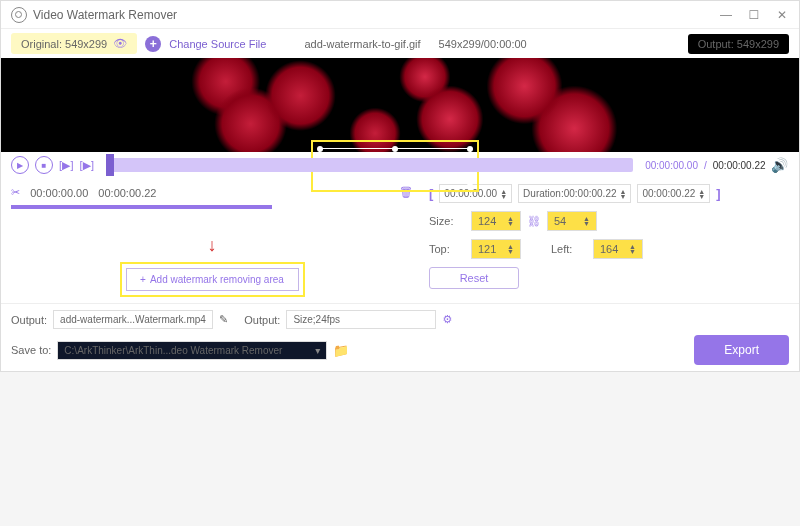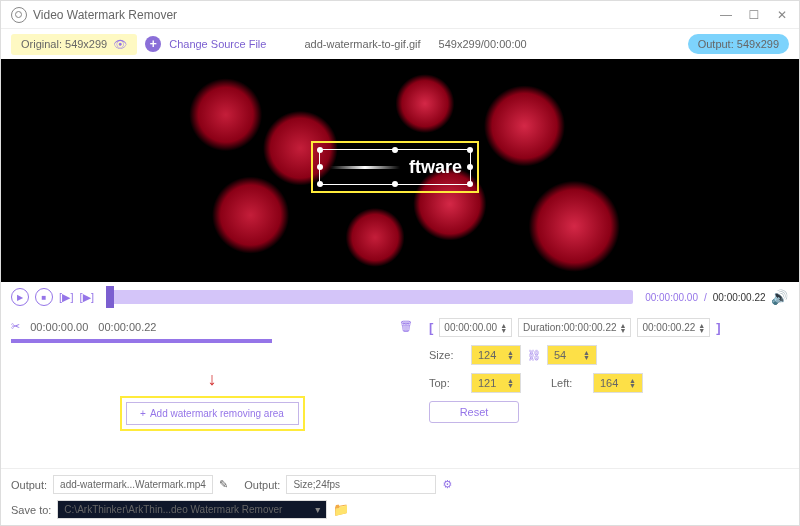--- a/index.html
+++ b/index.html
@@ -1,30 +1,30 @@
 <!DOCTYPE html>
 <html><head>
 <meta charset="utf-8">
 <style>
 *{margin:0;padding:0;box-sizing:border-box;font-family:Arial,sans-serif}
 body{background:#f5f5f5;width:800px;height:526px;overflow:hidden}
-.window{background:#fff;border:1px solid #ddd;width:800px;height:526px;display:flex;flex-direction:column}
+.window{background:#fff;border:1px solid #ddd;width:800px;height:372px;display:flex;flex-direction:column}
 .titlebar{display:flex;align-items:center;padding:6px 10px;border-bottom:1px solid #eee;height:28px}
 .titlebar .logo{width:16px;height:16px;border:1.5px solid #888;border-radius:50%;margin-right:6px;position:relative}
 .titlebar .logo::after{content:"";position:absolute;width:5px;height:5px;border:1.5px solid #888;border-radius:50%;top:3px;left:3px}
 .titlebar .title{font-size:12px;color:#666;flex:1}
 .winbtns{display:flex;gap:14px}
 .winbtn{width:14px;height:14px;cursor:pointer;display:flex;align-items:center;justify-content:center;color:#888;font-size:12px}
 .infobar{display:flex;align-items:center;padding:4px 10px;height:30px;gap:8px;font-size:11px;color:#666}
 .chip{background:#fef9c3;padding:4px 10px;border-radius:3px;display:flex;align-items:center;gap:6px}
 .eye-icon{color:#9575e8}
 .plus-circle{width:16px;height:16px;background:#8b6fd8;border-radius:50%;display:flex;align-items:center;justify-content:center;color:#fff;font-size:12px;font-weight:bold}
 .change-src{color:#7b5fd0}
 .spacer{flex:1}
-.output-chip{background:#7dd3fc;padding:4px 10px;border-radius:10px}
+.output-chip{background:#000000;padding:4px 10px;border-radius:3px}
 .preview{background:#000;height:223px;position:relative;margin:0}
 .petals{position:absolute;inset:0;background:radial-gradient(circle at 30% 40%,#c41e3a 0%,#8b0016 8%,transparent 10%),radial-gradient(circle at 60% 65%,#d42847 0%,#8b0016 9%,transparent 11%),radial-gradient(circle at 20% 70%,#c41e3a 0%,#8b0016 7%,transparent 9%),radial-gradient(circle at 75% 30%,#d42847 0%,#8b0016 8%,transparent 10%),radial-gradient(circle at 45% 80%,#c41e3a 0%,#8b0016 7%,transparent 9%),radial-gradient(circle at 85% 75%,#d42847 0%,#8b0016 8%,transparent 10%),radial-gradient(circle at 15% 25%,#c41e3a 0%,#8b0016 6%,transparent 8%),radial-gradient(circle at 55% 20%,#d42847 0%,#8b0016 7%,transparent 9%);left:150px;right:150px}
 .selbox{position:absolute;border:2px solid #ffeb3b;left:310px;top:82px;width:168px;height:52px}
 .selinner{position:absolute;border:1px solid #fff;left:6px;top:6px;right:6px;bottom:6px;display:flex;align-items:center;justify-content:flex-end;padding-right:8px}
 .selinner::before{content:"";position:absolute;left:10px;width:70px;height:3px;background:linear-gradient(90deg,transparent,#fff,transparent)}
 .seltext{color:#fff;font-size:18px;font-weight:bold}
 .handle{position:absolute;width:6px;height:6px;background:#fff;border-radius:50%}
 .h-tl{top:-3px;left:-3px}.h-tm{top:-3px;left:50%;margin-left:-3px}.h-tr{top:-3px;right:-3px}
 .h-ml{top:50%;left:-3px;margin-top:-3px}.h-mr{top:50%;right:-3px;margin-top:-3px}
 .h-bl{bottom:-3px;left:-3px}.h-bm{bottom:-3px;left:50%;margin-left:-3px}.h-br{bottom:-3px;right:-3px}
@@ -217,15 +217,16 @@
       <span style="margin-left:10px">Output:</span>
       <span class="field" style="width:150px">Size;24fps</span>
       <span class="gear">⚙</span>
     </div>
     <div class="brow">
       <span>Save to:</span>
       <div class="dropdown">
           <span>C:\ArkThinker\ArkThin...deo Watermark Remover</span>
         </div>
       <span class="folder">📁</span>
+      <div class="export-btn">Export</div>
     </div>
   </div>
 </div>
 
 </body></html>

